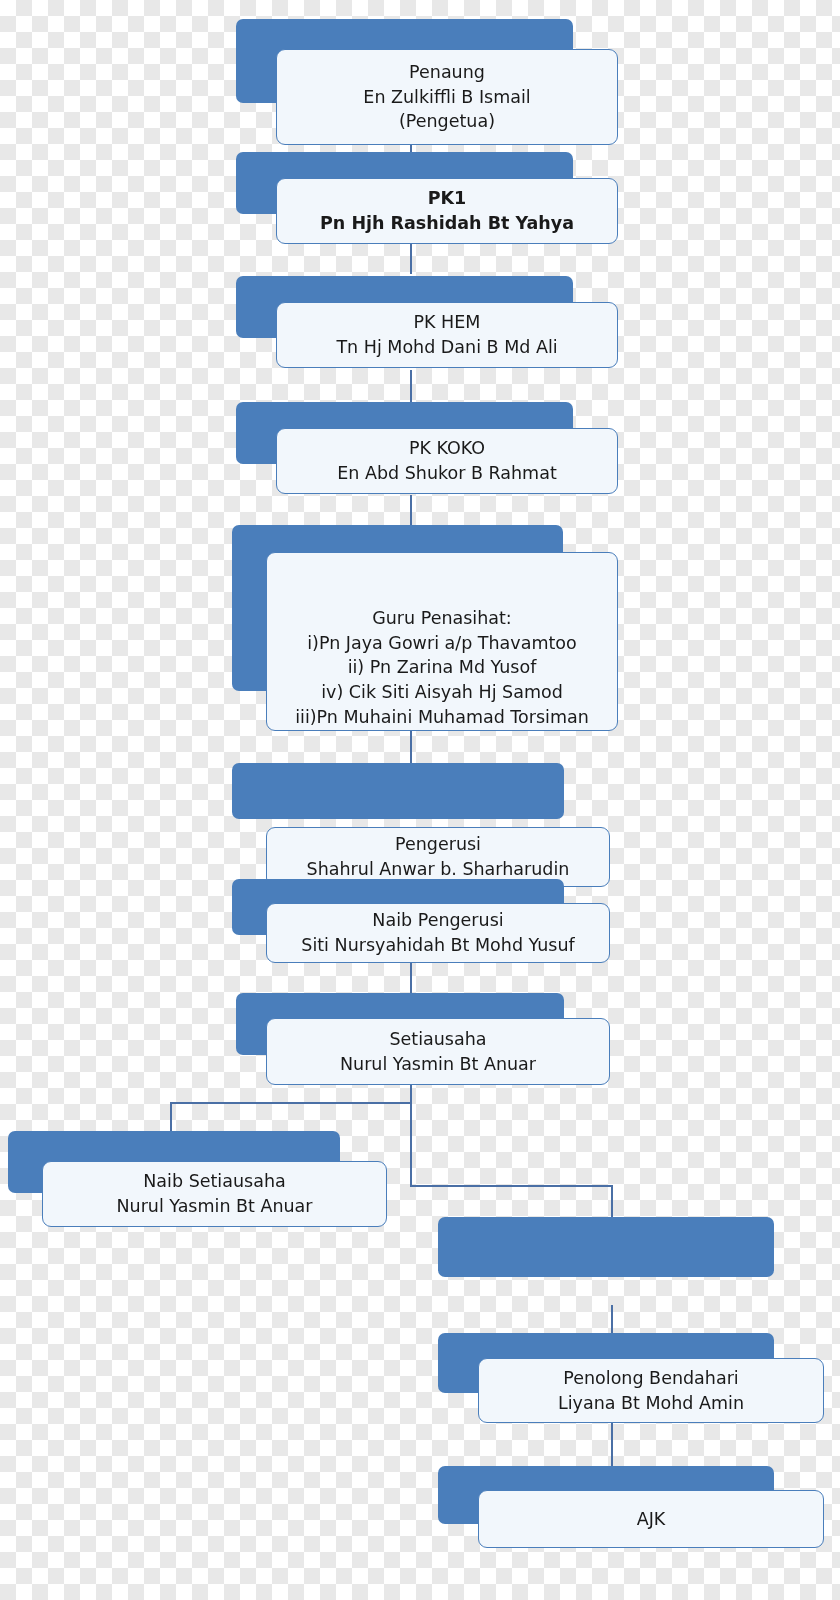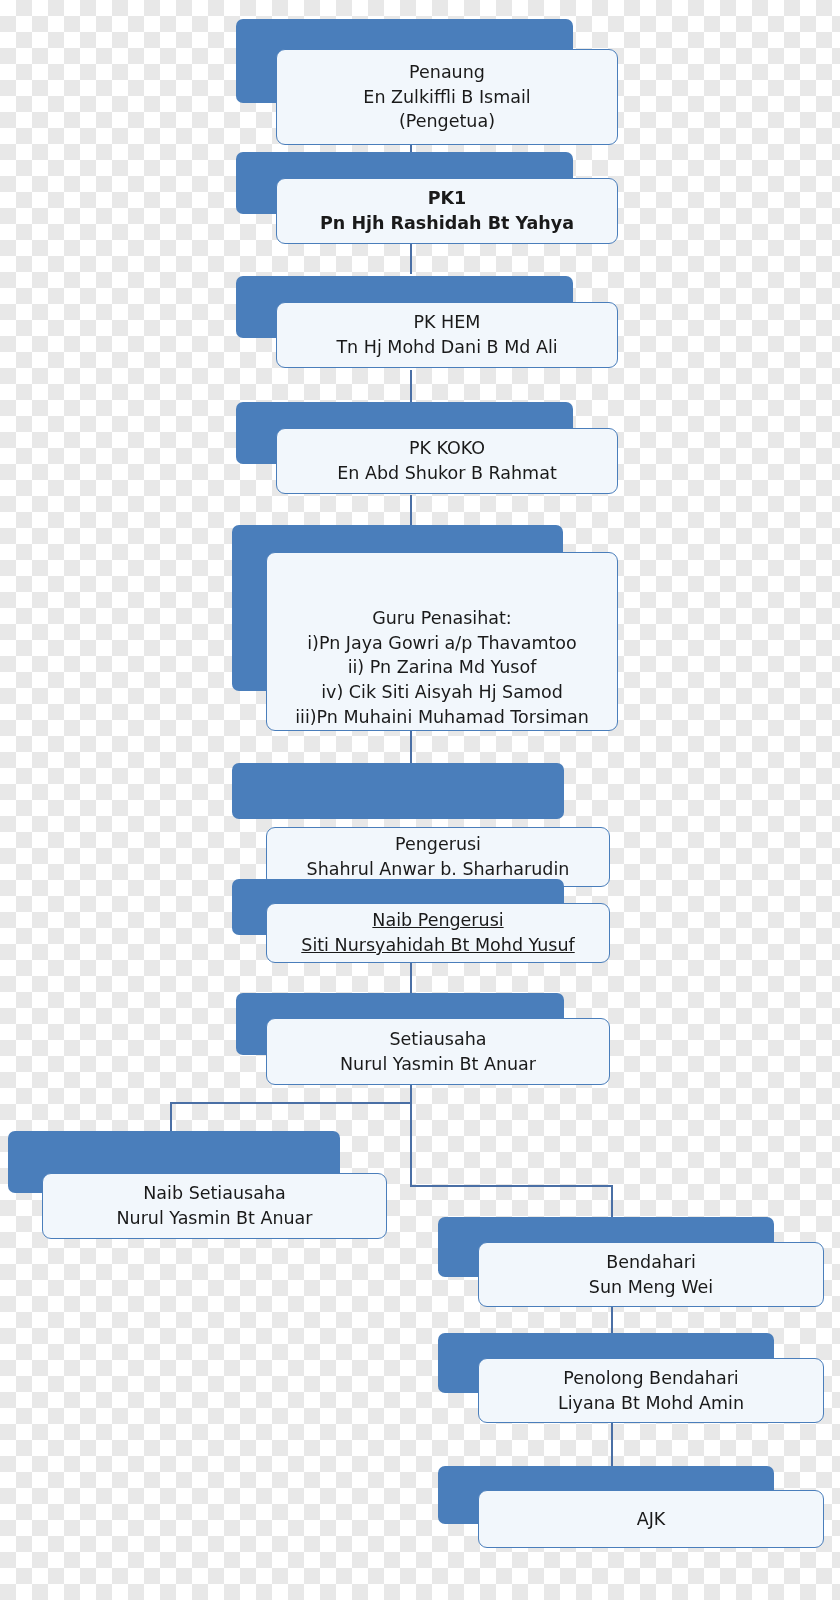--- a/index.html
+++ b/index.html
@@ -140,48 +140,44 @@
   <div class="node t17" style="left:232px; top:763px; width:378px; height:84px;">
     <div class="shade" style="width:332px; height:56px;"></div>
     <div class="card" style="left:34px; top:28px; width:344px; height:60px;margin-top:36px;">
       <span class="line">Pengerusi</span>
       <span class="line">Shahrul Anwar b. Sharharudin</span>
     </div>
   </div>
 
   <div class="node t17" style="left:232px; top:879px; width:378px; height:84px;">
     <div class="shade" style="width:332px; height:56px;"></div>
-    <div class="card" style="left:34px; top:24px; width:344px; height:60px;text-decoration:underline;">
+    <div class="card" style="left:34px; top:24px; width:344px; height:60px;">
       <span class="line">Naib Pengerusi</span>
       <span class="line">Siti Nursyahidah Bt Mohd Yusuf</span>
     </div>
   </div>
 
   <div class="node t17" style="left:236px; top:993px; width:374px; height:92px;">
     <div class="shade" style="width:328px; height:62px;"></div>
     <div class="card" style="left:30px; top:25px; width:344px; height:67px;">
       <span class="line">Setiausaha</span>
       <span class="line">Nurul Yasmin Bt Anuar</span>
     </div>
   </div>
 
   <div class="node t17" style="left:8px; top:1131px; width:382px; height:92px;">
     <div class="shade" style="width:332px; height:62px;"></div>
-    <div class="card" style="left:34px; top:42px; width:345px; height:66px;">
+    <div class="card" style="left:34px; top:30px; width:345px; height:66px;">
       <span class="line">Naib  Setiausaha</span>
       <span class="line">Nurul Yasmin Bt Anuar</span>
     </div>
   </div>
 
   <div class="node t17" style="left:438px; top:1217px; width:386px; height:90px;">
     <div class="shade" style="width:336px; height:60px;"></div>
-    <div class="card" style="left:40px; top:25px; width:346px; height:65px;">
-      <span class="line">Bendahari</span>
-      <span class="line">Sun Meng Wei</span>
-    </div>
   </div>
 
   <div class="node t17" style="left:438px; top:1466px; width:386px; height:86px;">
     <div class="shade" style="width:336px; height:58px;"></div>
     <div class="card" style="left:40px; top:24px; width:346px; height:58px;">
       <span class="line">AJK</span>
     </div>
   </div>
 
   <div class="node t17" style="left:438px; top:1333px; width:386px; height:90px;">

